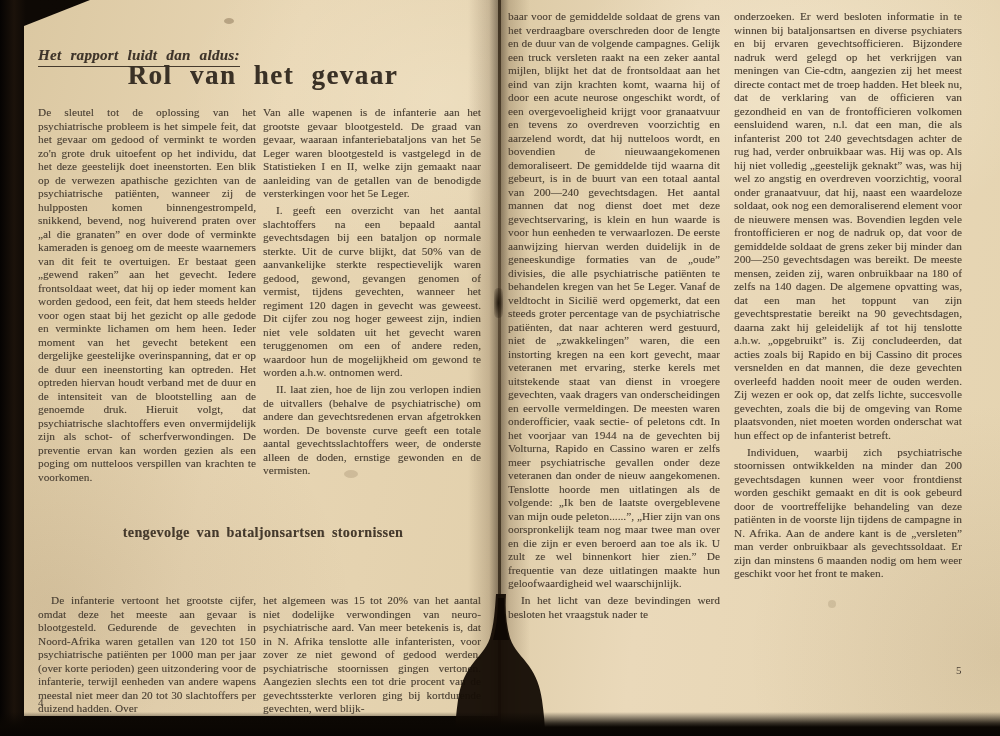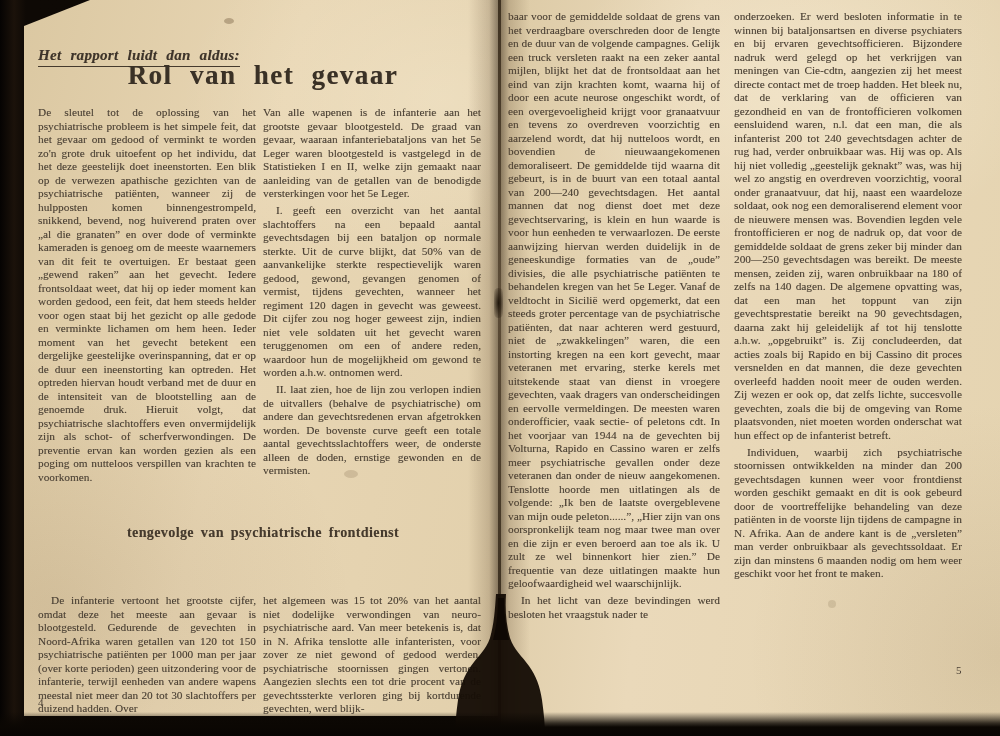--- a/index.html
+++ b/index.html
@@ -102,21 +102,21 @@
         <p class="cont">De sleutel tot de oplossing van het psychiatrische probleem is het simpele feit, dat het gevaar om gedood of verminkt te worden zo'n grote druk uitoefent op het individu, dat het deze geestelijk doet ineenstorten. Een blik op de verwezen apathische gezichten van de psychiatrische patiënten, wanneer zij de hulpposten komen binnengestrompeld, snikkend, bevend, nog huiverend praten over „al die granaten” en over dode of verminkte kameraden is genoeg om de meeste waarnemers van dit feit te overtuigen. Er bestaat geen „gewend raken” aan het gevecht. Iedere frontsoldaat weet, dat hij op ieder moment kan worden gedood, een feit, dat hem steeds helder voor ogen staat bij het gezicht op alle gedode en verminkte lichamen om hem heen. Ieder moment van het gevecht betekent een dergelijke geestelijke overinspanning, dat er op de duur een ineenstorting kan optreden. Het optreden hiervan houdt verband met de duur en de intensiteit van de blootstelling aan de genoemde druk. Hieruit volgt, dat psychiatrische slachtoffers even onvermijdelijk zijn als schot- of scherfverwondingen. De preventie ervan kan worden gezien als een poging om nutteloos verspillen van krachten te voorkomen.</p>
       </div>
       <div class="colL">
         <p class="cont">Van alle wapenen is de infanterie aan het grootste gevaar blootgesteld. De graad van gevaar, waaraan infanteriebataljons van het 5e Leger waren blootgesteld is vastgelegd in de Statistieken I en II, welke zijn gemaakt naar aanleiding van de getallen van de benodigde versterkingen voor het 5e Leger.</p>
         <p>I. geeft een overzicht van het aantal slachtoffers na een bepaald aantal gevechtsdagen bij een bataljon op normale sterkte. Uit de curve blijkt, dat 50% van de aanvankelijke sterkte respectievelijk waren gedood, gewond, gevangen genomen of vermist, tijdens gevechten, wanneer het regiment 120 dagen in gevecht was geweest. Dit cijfer zou nog hoger geweest zijn, indien niet vele soldaten uit het gevecht waren teruggenomen om een of andere reden, waardoor hun de mogelijkheid om gewond te worden a.h.w. ontnomen werd.</p>
         <p>II. laat zien, hoe de lijn zou verlopen indien de uitvallers (behalve de psychiatrische) om andere dan gevechtsredenen ervan afgetrokken worden. De bovenste curve geeft een totale aantal gevechtsslachtoffers weer, de onderste alleen de doden, ernstige gewonden en de vermisten.</p>
       </div>
     </div>
 
     <div class="section-block">
-      <div class="section-subtitle">tengevolge van psychiatrische frontdienst</div>
+      <div class="section-subtitle">tengevolge van bataljonsartsen stoornissen</div>
     </div>
 
     <div class="cols body-text" style="left:14px; top:578px; height:132px;margin-top:16px;">
       <div class="colL">
         <p>De infanterie vertoont het grootste cijfer, omdat deze het meeste aan gevaar is blootgesteld. Gedurende de gevechten in Noord-Afrika waren getallen van 120 tot 150 psychiatrische patiënten per 1000 man per jaar (over korte perioden) geen uitzondering voor de infanterie, terwijl eenheden van andere wapens meestal niet meer dan 20 tot 30 slachtoffers per duizend hadden. Over</p>
       </div>
       <div class="colL">
         <p class="cont">het algemeen was 15 tot 20% van het aantal niet dodelijke verwondingen van neuro-psychiatrische aard. Van meer betekenis is, dat in N. Afrika tenslotte alle infanteristen, voor zover ze niet gewond of gedood werden, psychiatrische stoornissen gingen vertonen. Aangezien slechts een tot drie procent van de gevechtssterkte verloren ging bij kortdurende gevechten, werd blijk-</p>
       </div>
     </div>

